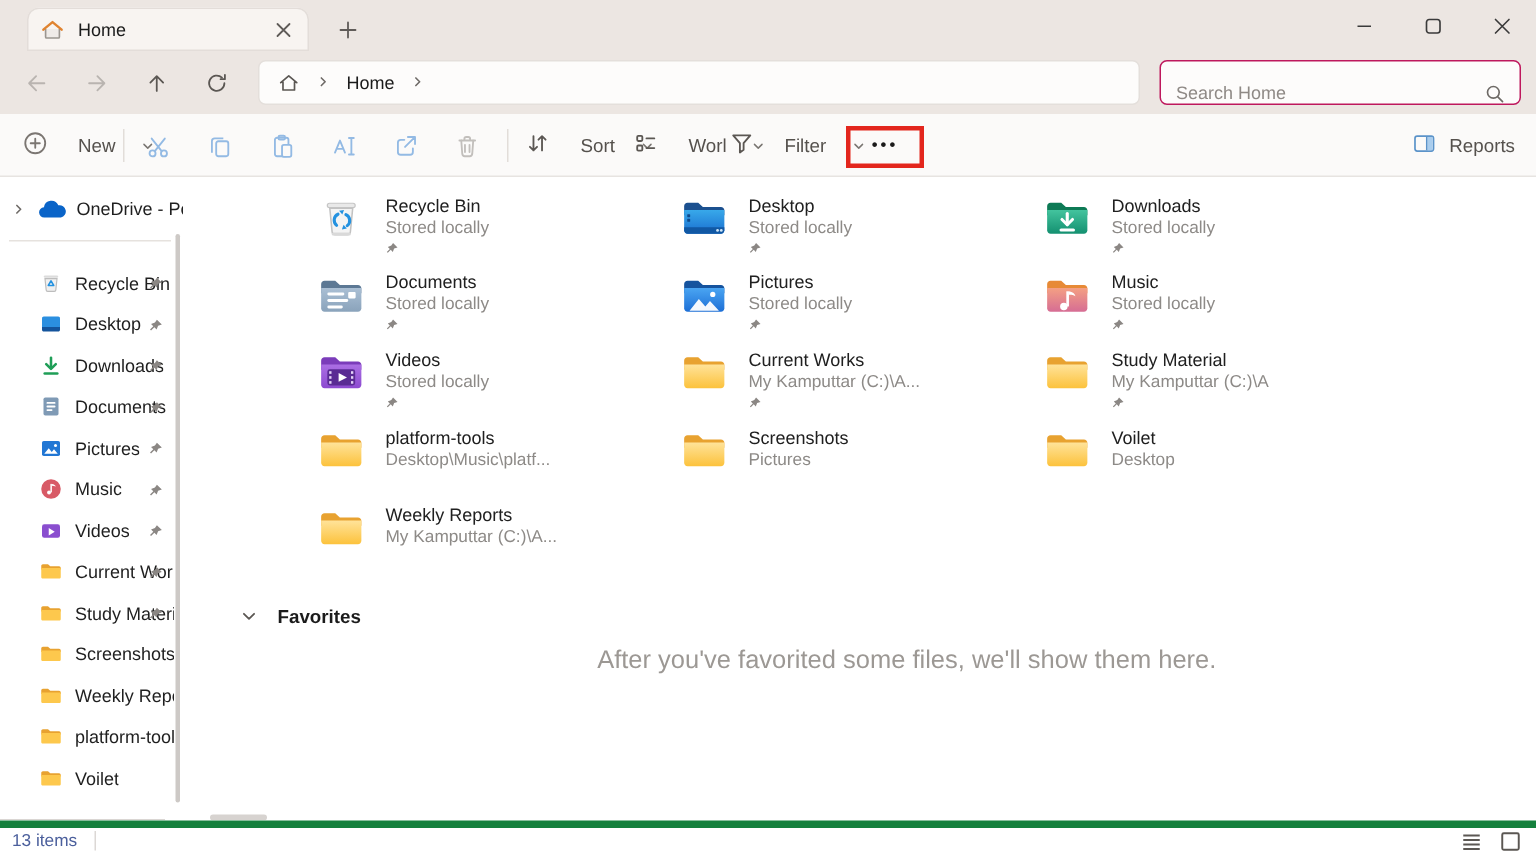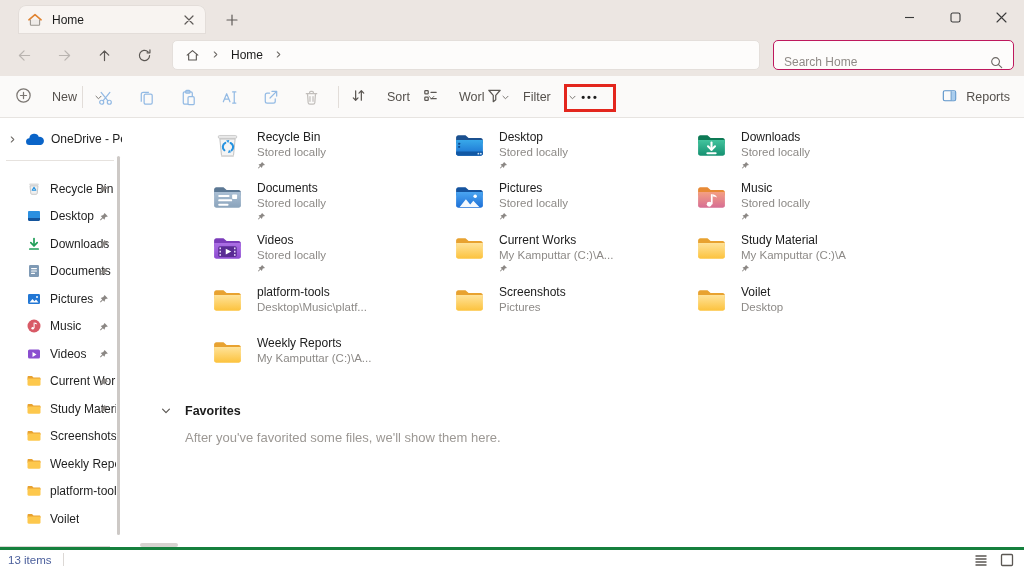--- a/index.html
+++ b/index.html
@@ -69,25 +69,25 @@
   .sec-title { font-size:12.5px; font-weight:700; color:#1b1b1b; }
   .qa-head { margin-top:15px; }
   .qa-grid { margin:11px 0 0 89px; display:grid; grid-template-columns:repeat(3,242px); grid-auto-rows:51.7px; }
   .qa-item { display:flex; align-items:flex-start; }
   .qa-icon { width:33px; height:33px; flex:none; } .qa-icon svg { width:33px; height:33px; display:block; }
   .qa-text { margin-left:13px; padding-top:0.5px; }
   .qa-label { font-size:12px; color:#202020; line-height:15px; }
   .qa-sub { font-size:11.5px; color:#8d8a87; line-height:14px; }
   .qa-pin { display:block; width:9px; height:9px; margin-top:2px; } .qa-pin svg { width:9px; height:9px; display:block; }
   .fav-head { margin-top:14px; }
-  .fav-empty { margin:9px 0 12px 63px; font-size:13px; color:#9c9894; }
+  .fav-empty { margin:9px 0 12px 63px; font-size:17px; color:#9c9894;text-align:center; }
   .main-hthumb { position:absolute; left:18px; bottom:0; width:38px; height:4px; background:#d7d3d0; border-radius:2px; }
 
   
-  .statusbar { position:absolute; left:0; right:0; bottom:0; height:22px; background:#fff; border-top:3px solid #15803d; display:flex; align-items:center; padding:0 8px;text-align:right; }
+  .statusbar { position:absolute; left:0; right:0; bottom:0; height:22px; background:#fff; border-top:5px solid #15803d; display:flex; align-items:center; padding:0 8px;text-align:right; }
   .count { font-size:11.5px; color:#4b5f9c; }
   .st-sep { width:1px; height:13px; background:#dcd8d5; margin-left:12px; }
   .st-right { margin-left:auto; display:flex; gap:8px; }
   .st-btn { width:18px; height:16px; display:flex; align-items:center; justify-content:center; color:#5b5753; }
   .st-btn svg { width:14px; height:14px; }
 </style>
 </head>
 <body>
 
 <div class="app">

